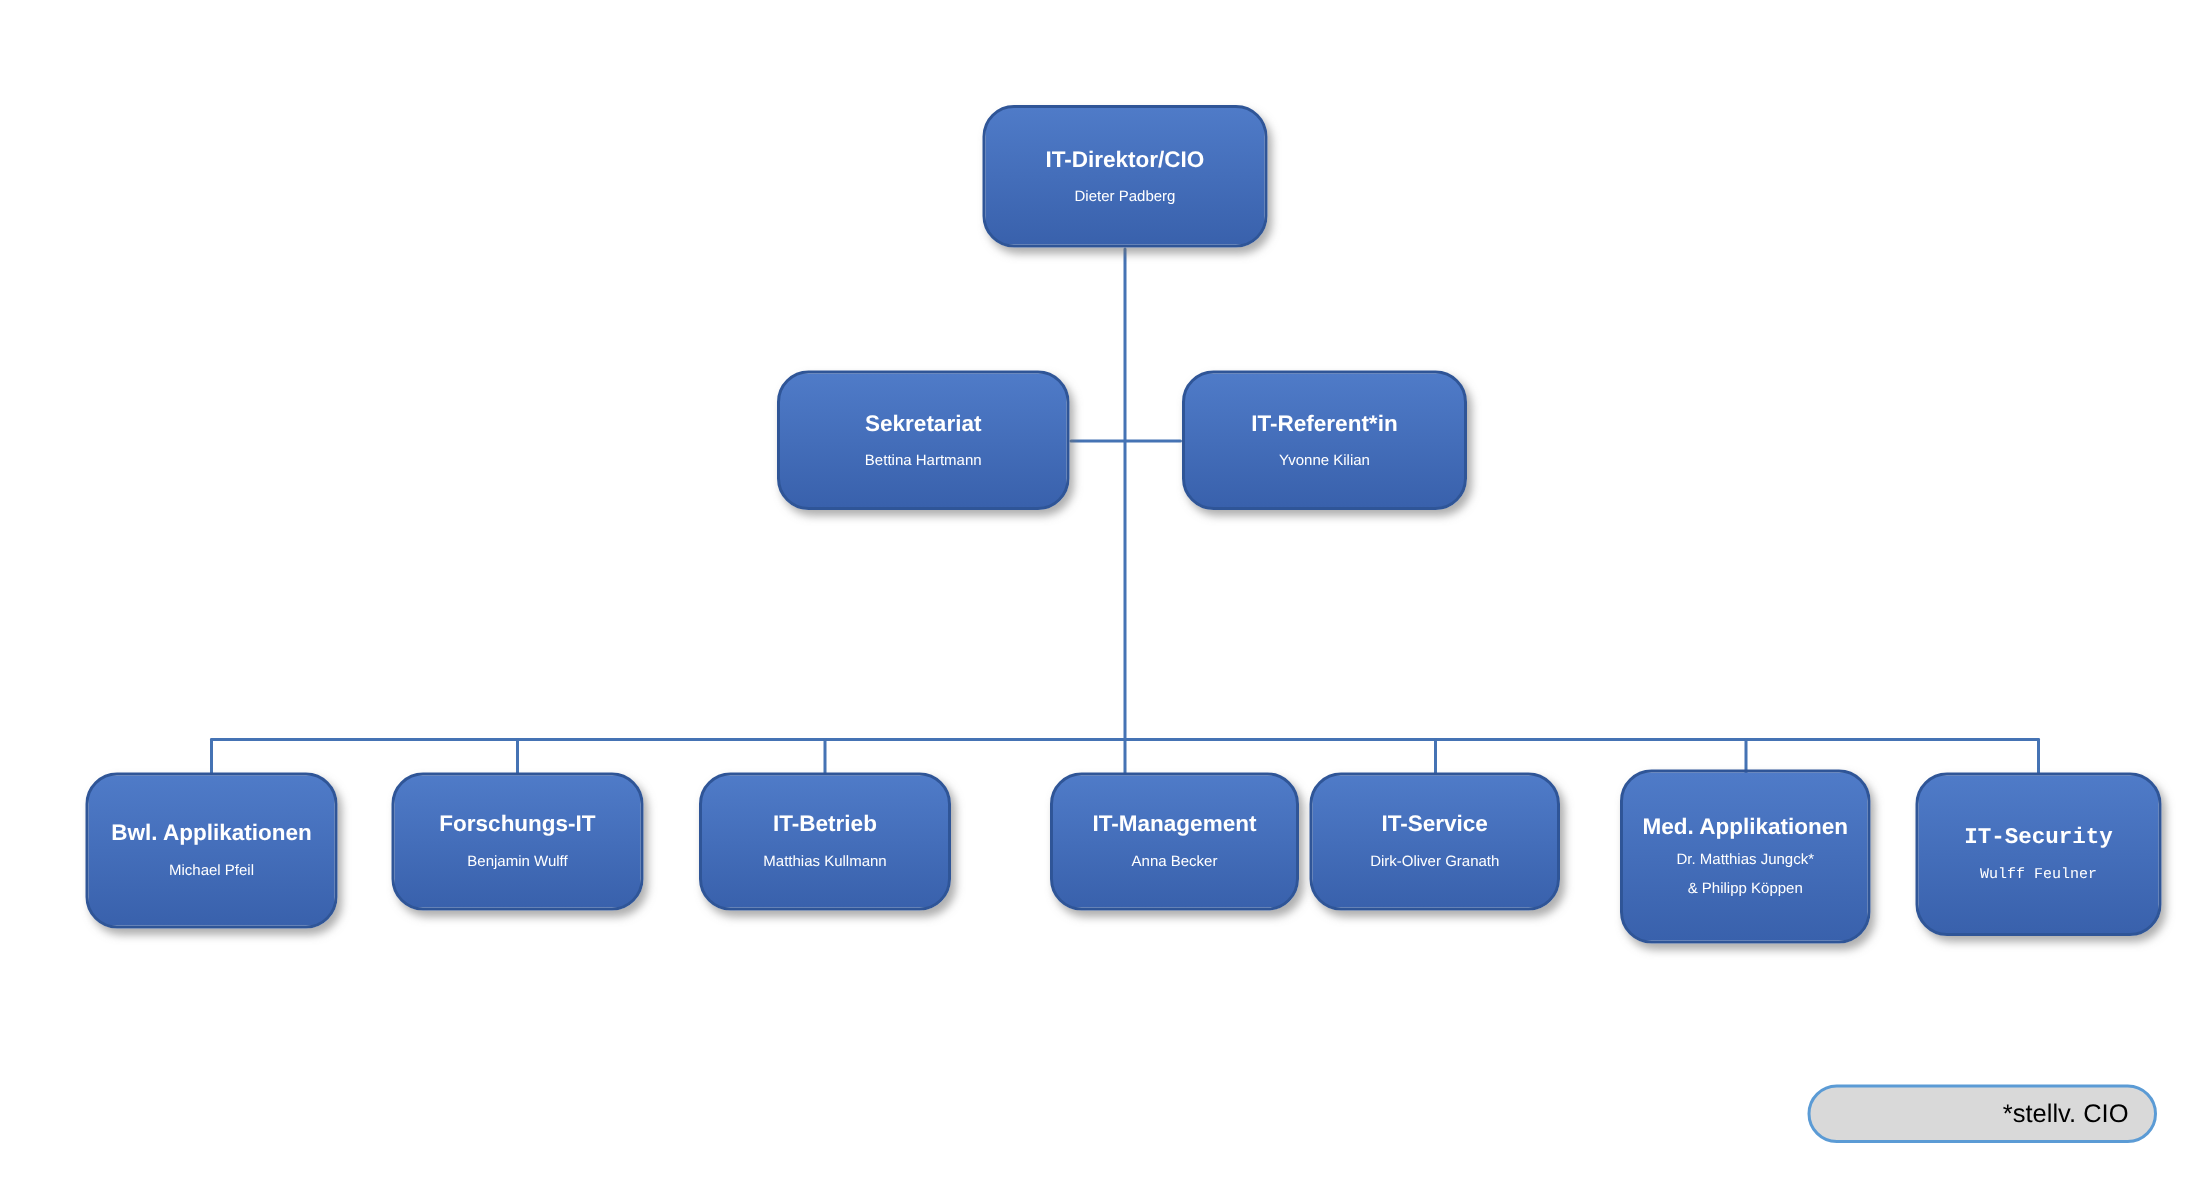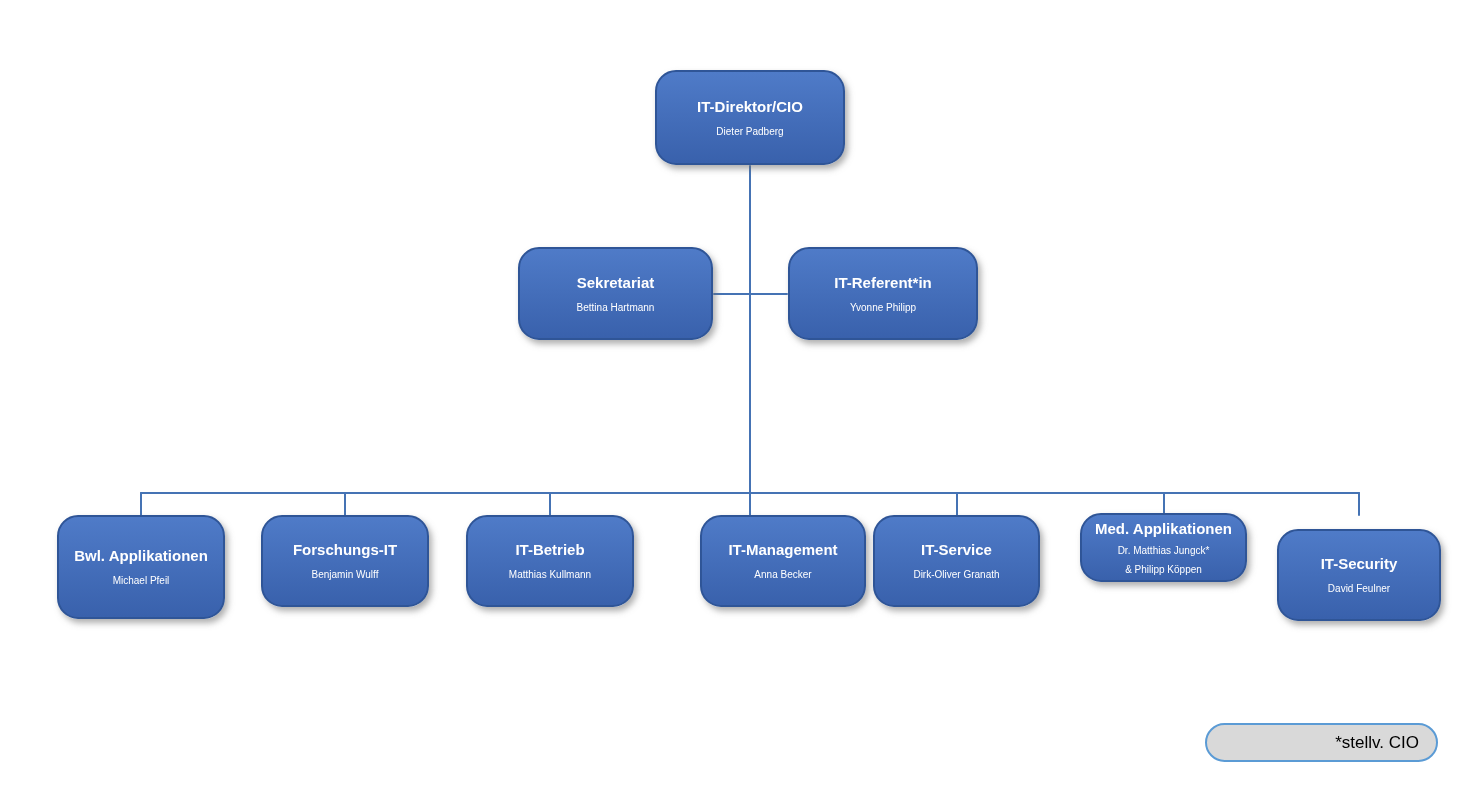--- a/index.html
+++ b/index.html
@@ -48,22 +48,22 @@
 
   
   #node-root      { left: 655px;  top: 70px;  width: 190px; height: 95px; }
   #node-sek       { left: 518px;  top: 247px; width: 195px; height: 93px; }
   #node-ref       { left: 788px;  top: 247px; width: 190px; height: 93px; }
   #node-d0        { left: 57px;   top: 515px; width: 168px; height: 104px; }
   #node-d1        { left: 261px;  top: 515px; width: 168px; height: 92px; }
   #node-d2        { left: 466px;  top: 515px; width: 168px; height: 92px; }
   #node-d3        { left: 700px;  top: 515px; width: 166px; height: 92px; }
   #node-d4        { left: 873px;  top: 515px; width: 167px; height: 92px; }
-  #node-d5        { left: 1080px; top: 513px; width: 167px; height: 69px; }
-  #node-d6        { left: 1277px; top: 529px; width: 164px; height: 92px; }
+  #node-d5        { left: 1080px; top: 513px; width: 167px; height: 116px; }
+  #node-d6        { left: 1277px; top: 515px; width: 164px; height: 109px; font-family: Liberation Mono, monospace; }
 
   
   .conn { position: absolute; background: var(--connector); }
   #conn-trunk   { left: 749px; top: 165px; width: 2px;    height: 351px; }
   #conn-mid     { left: 713px; top: 293px; width: 75px;   height: 2px; }
   #conn-dist    { left: 140px; top: 492px; width: 1220px; height: 2px; }
   .conn-drop    { top: 492px; width: 2px; height: 24px; }
   #conn-drop-0  { left: 140px; }
   #conn-drop-1  { left: 344px; }
   #conn-drop-2  { left: 549px; }
@@ -104,21 +104,21 @@
     <div class="node-title">IT-Direktor/CIO</div>
     <div class="node-person">Dieter Padberg</div>
   </div>
 
   <div class="node" id="node-sek">
     <div class="node-title">Sekretariat</div>
     <div class="node-person">Bettina Hartmann</div>
   </div>
   <div class="node" id="node-ref">
     <div class="node-title">IT-Referent*in</div>
-    <div class="node-person">Yvonne Philipp</div>
+    <div class="node-person">Yvonne Kilian</div>
   </div>
 
   <div class="node" id="node-d0">
     <div class="node-title">Bwl. Applikationen</div>
     <div class="node-person">Michael Pfeil</div>
   </div>
   <div class="node" id="node-d1">
     <div class="node-title">Forschungs-IT</div>
     <div class="node-person">Benjamin Wulff</div>
   </div>
@@ -134,20 +134,20 @@
     <div class="node-title">IT-Service</div>
     <div class="node-person">Dirk-Oliver Granath</div>
   </div>
   <div class="node triple" id="node-d5">
     <div class="node-title">Med. Applikationen</div>
     <div class="node-person">Dr. Matthias Jungck*</div>
     <div class="node-person">&amp; Philipp Köppen</div>
   </div>
   <div class="node" id="node-d6">
     <div class="node-title">IT-Security</div>
-    <div class="node-person">David Feulner</div>
+    <div class="node-person">Wulff Feulner</div>
   </div>
 
   <div id="legend">
     <span>*stellv. CIO</span>
   </div>
 
 </div>
 
 </body></html>

